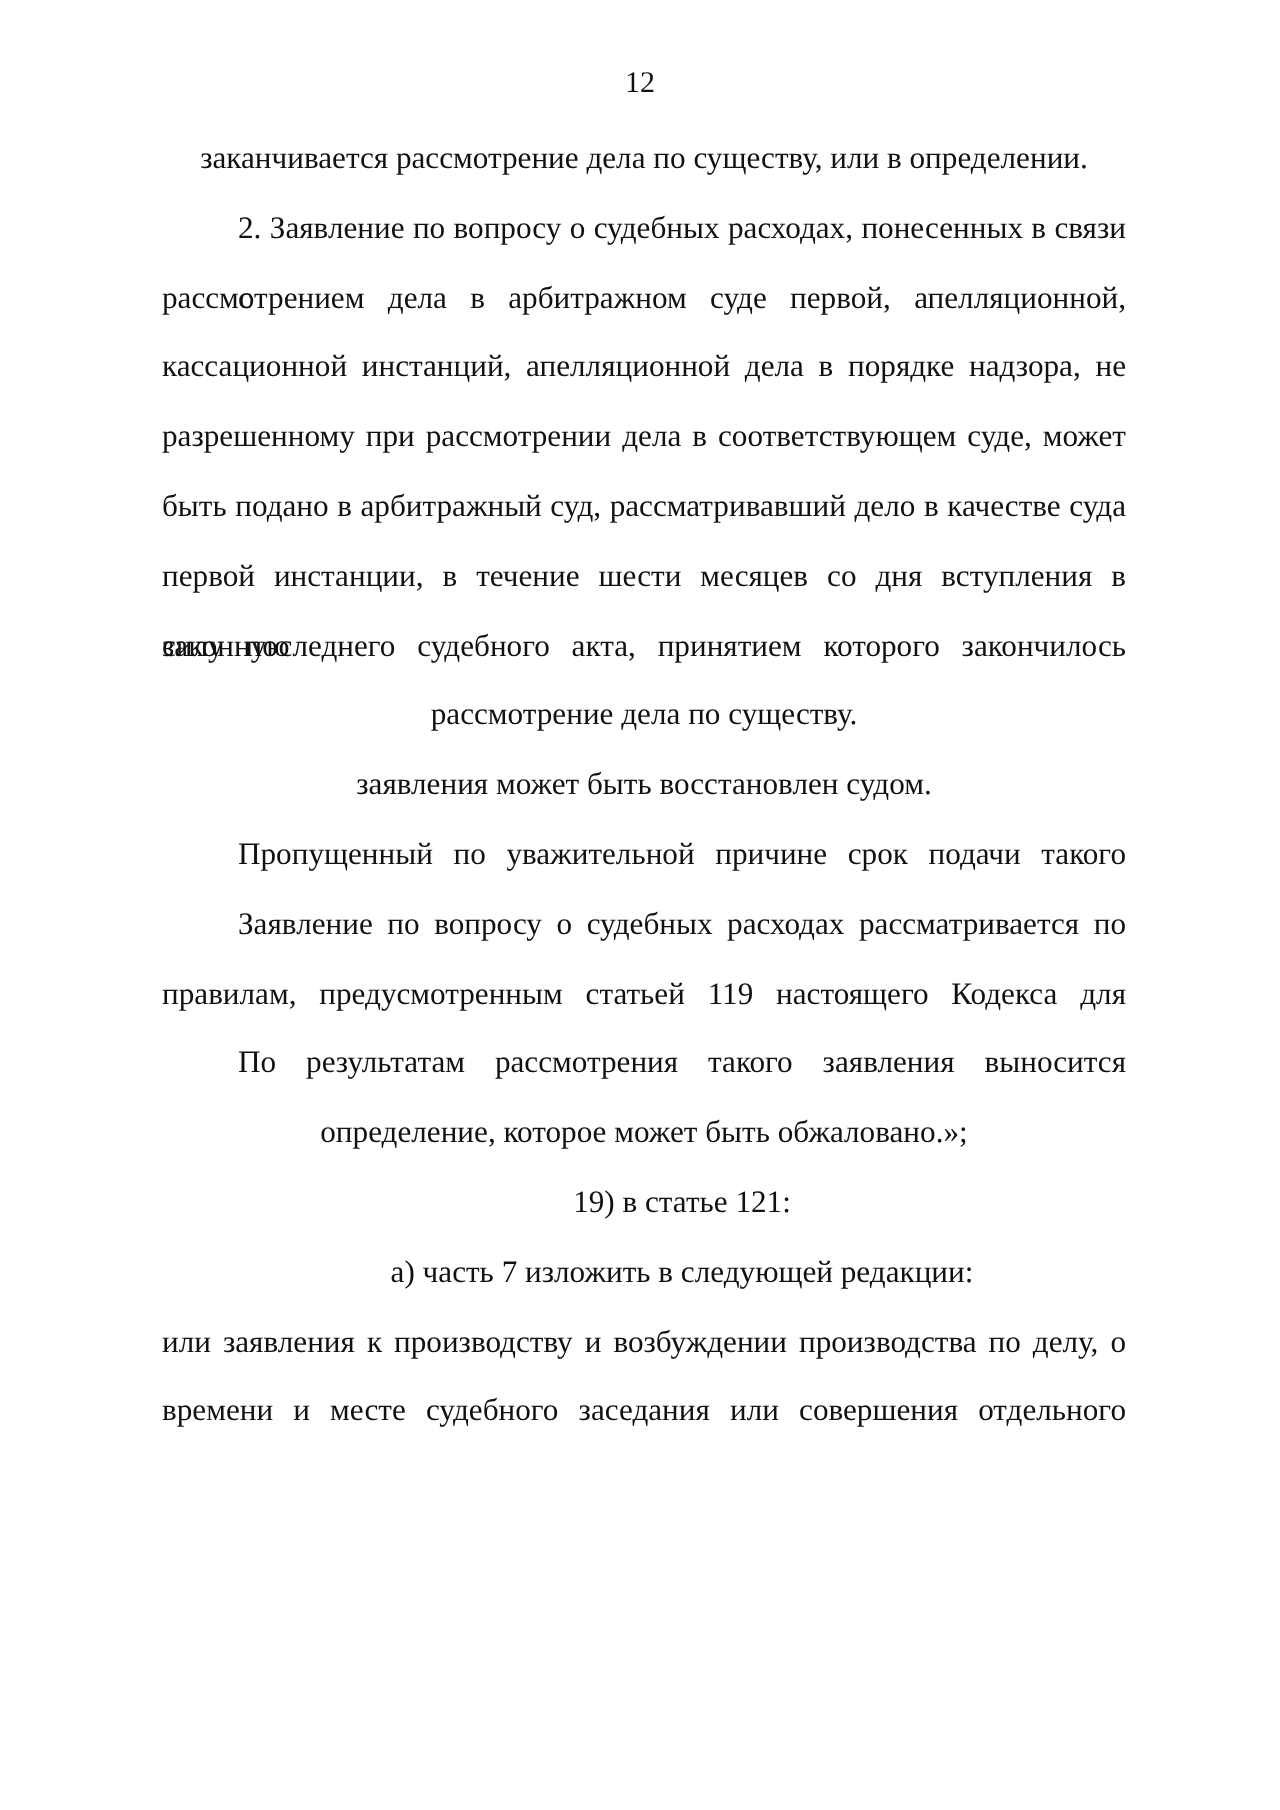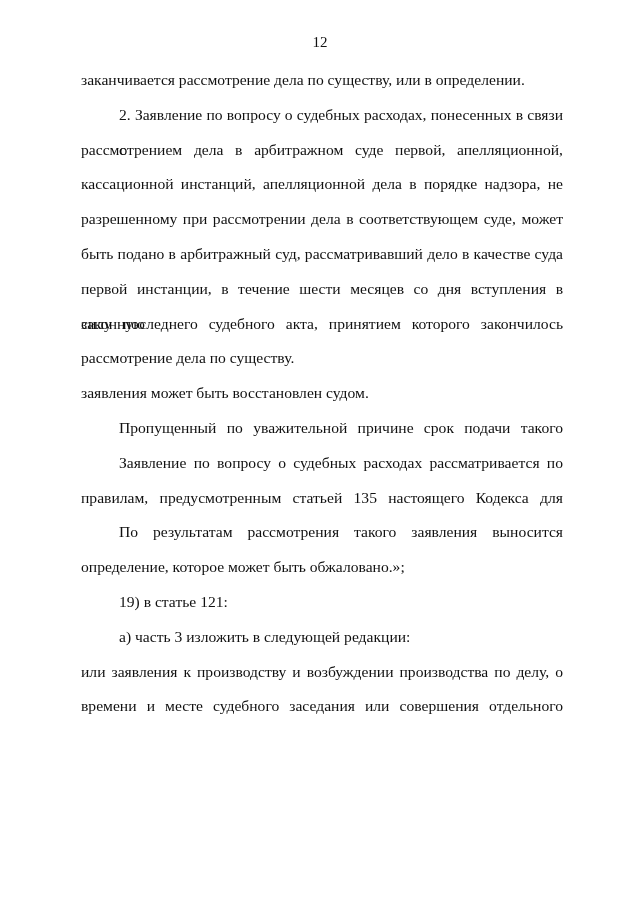--- a/index.html
+++ b/index.html
@@ -9,21 +9,21 @@
       font-family: "Liberation Serif", "DejaVu Serif", serif; color: #111;
     }
     .page-number {
       position: absolute; top: 33px; left: 0; width: 640px; text-align: center;
       font-size: 15px; line-height: 18px;
     }
     .body {
       position: absolute; top: 63px; left: 81px; width: 482px;
       font-size: 15.6px; line-height: 34.8px;
     }
-    .line { display: block; height: 34.8px; white-space: nowrap; }
+    .line { display: block; height: 34.8px; white-space: nowrap; text-align: center; }
     .j { text-align: justify; text-align-last: justify; white-space: normal; }
     .ind { padding-left: 38px; }
   </style>
 </head>
 <body>
 
 <div class="page">
   <div class="page-number">12</div>
   <div class="body">
     <span class="line">заканчивается рассмотрение дела по существу, или в определении.</span>
@@ -31,21 +31,21 @@
     <span class="line j">рассмотрением дела в арбитражном суде первой, апелляционной,</span>
     <span class="line j">кассационной инстанций, апелляционной дела в порядке надзора, не</span>
     <span class="line j">разрешенному при рассмотрении дела в соответствующем суде, может</span>
     <span class="line j">быть подано в арбитражный суд, рассматривавший дело в качестве суда</span>
     <span class="line j">первой инстанции, в течение шести месяцев со дня вступления в законную</span>
     <span class="line j">силу последнего судебного акта, принятием которого закончилось</span>
     <span class="line">рассмотрение дела по существу.</span>
     <span class="line">заявления может быть восстановлен судом.</span>
     <span class="line ind j">Пропущенный по уважительной причине срок подачи такого</span>
     <span class="line ind j">Заявление по вопросу о судебных расходах рассматривается по</span>
-    <span class="line j">правилам, предусмотренным статьей 135 настоящего Кодекса для</span>
+    <span class="line j">правилам, предусмотренным статьей 119 настоящего Кодекса для</span>
     <span class="line ind j">По результатам рассмотрения такого заявления выносится</span>
     <span class="line">определение, которое может быть обжаловано.»;</span>
     <span class="line ind">19) в статье 121:</span>
-    <span class="line ind">а) часть 3 изложить в следующей редакции:</span>
+    <span class="line ind">а) часть 7 изложить в следующей редакции:</span>
     <span class="line j">или заявления к производству и возбуждении производства по делу, о</span>
     <span class="line j">времени и месте судебного заседания или совершения отдельного</span>
   </div>
 </div>
 
 </body></html>

